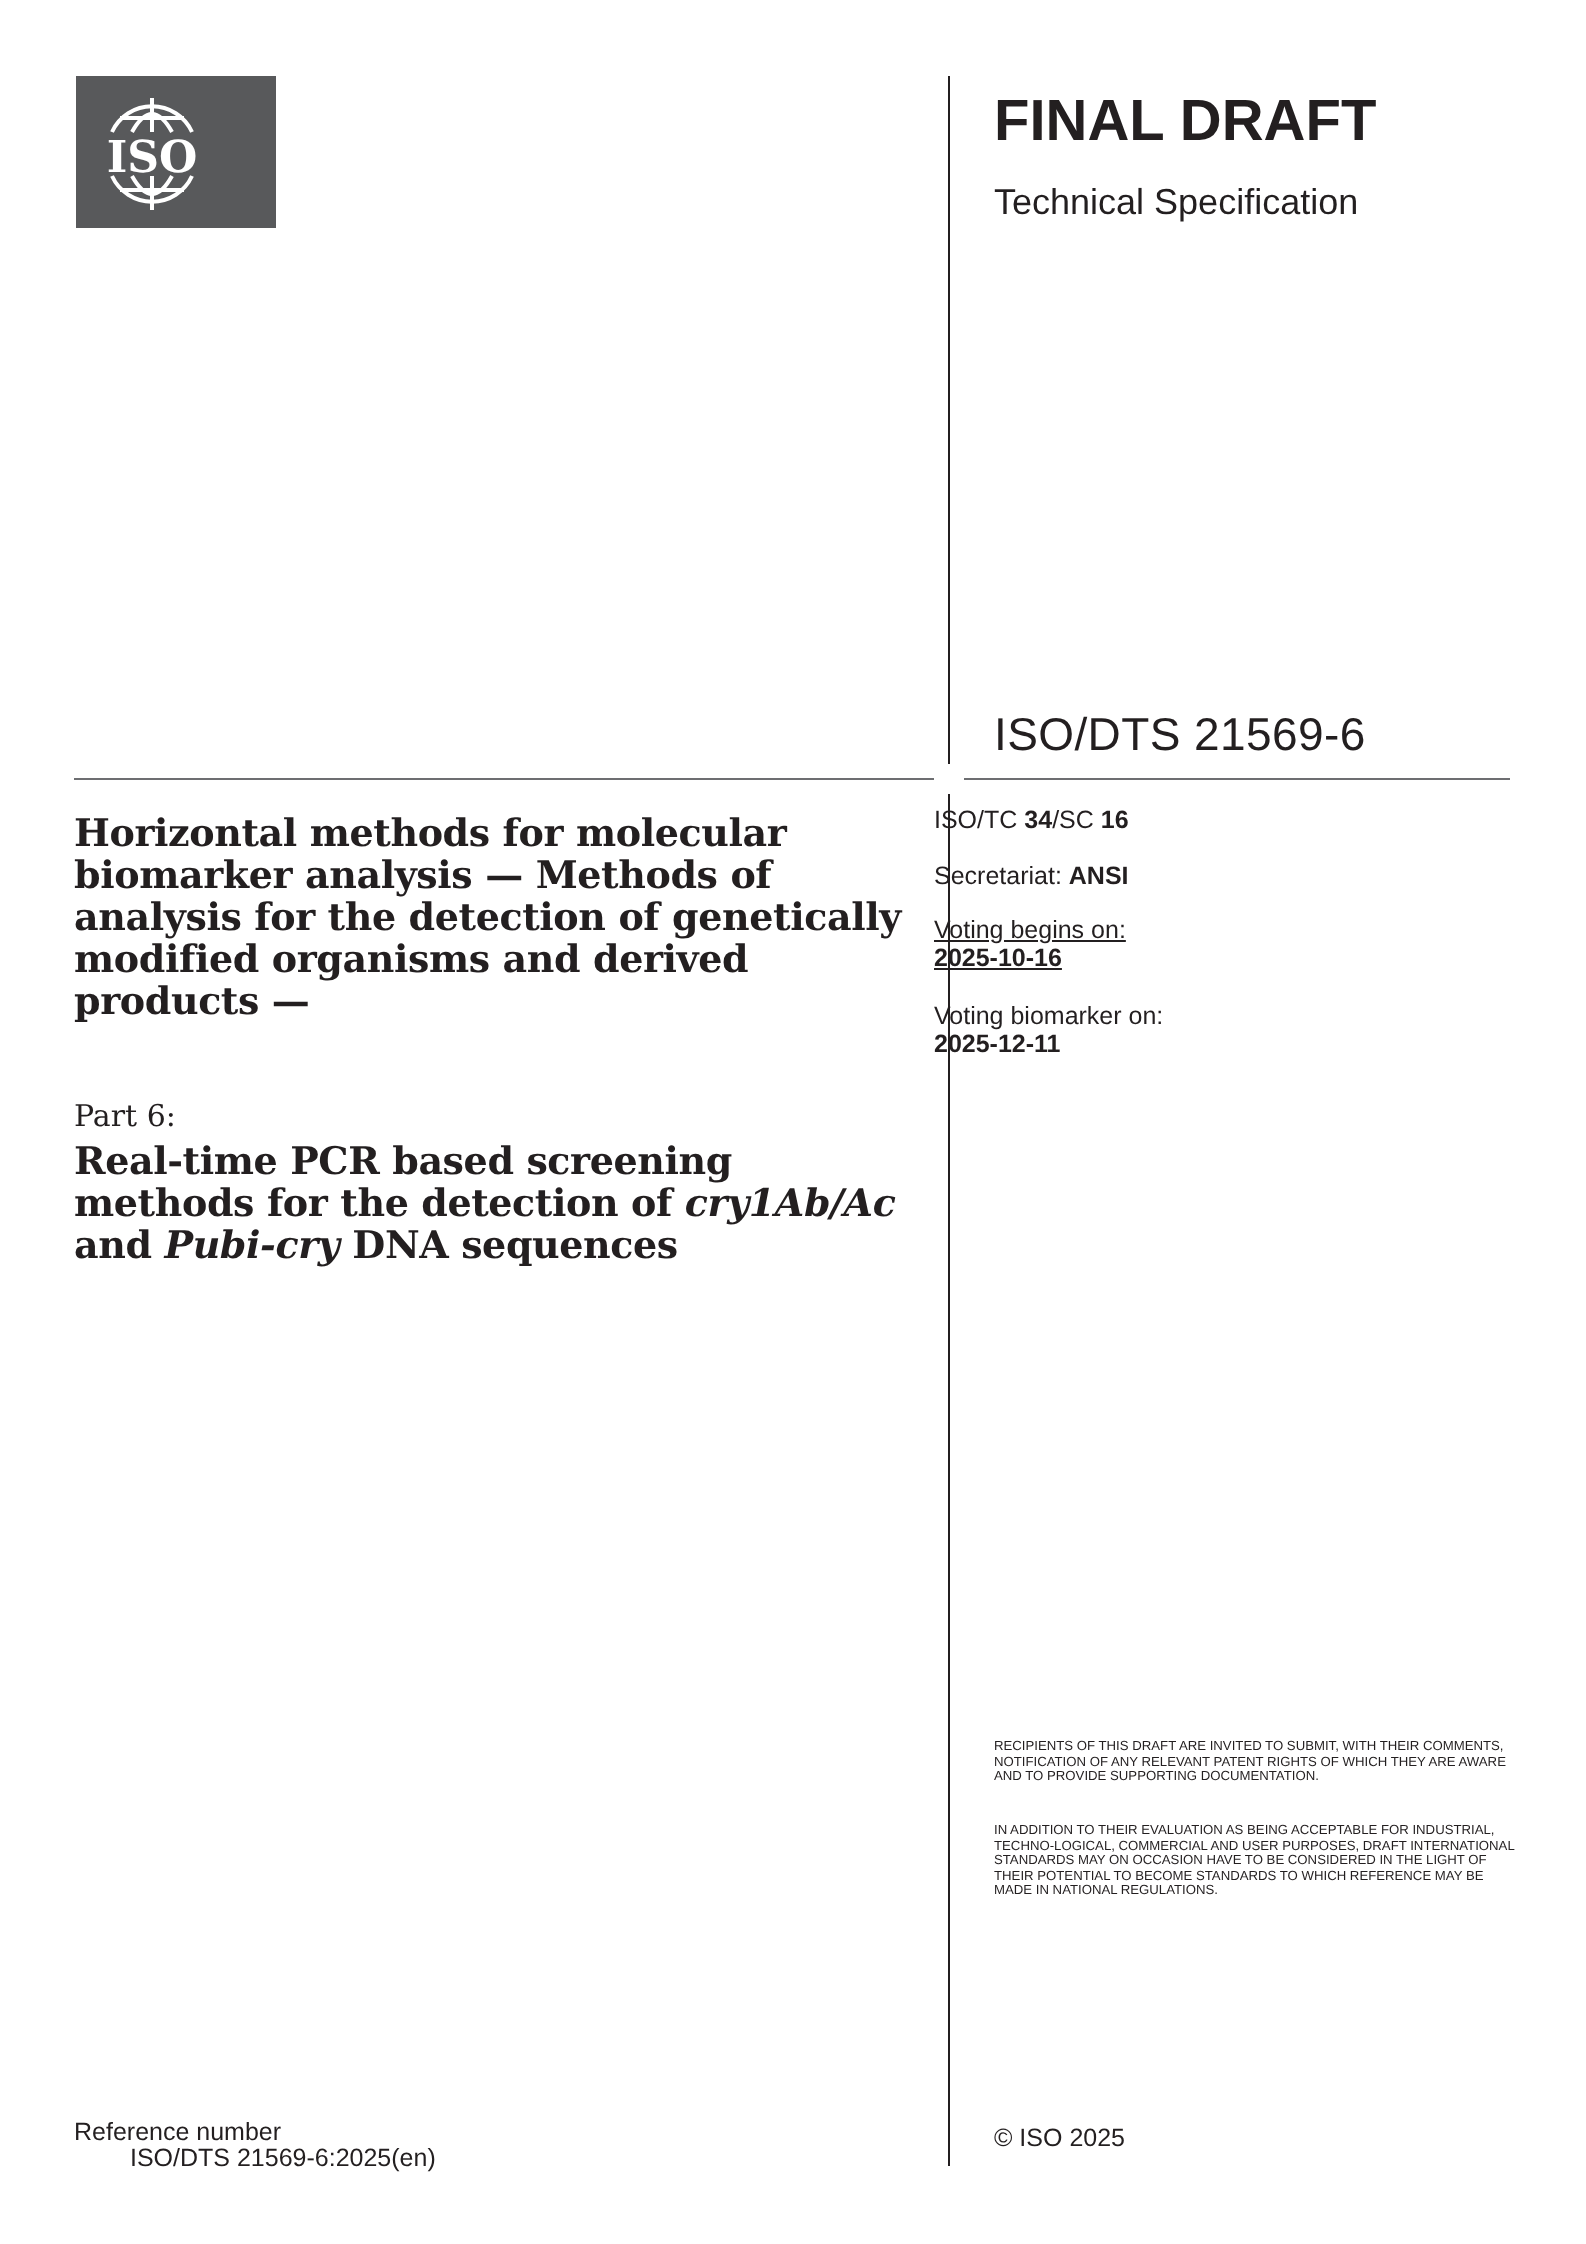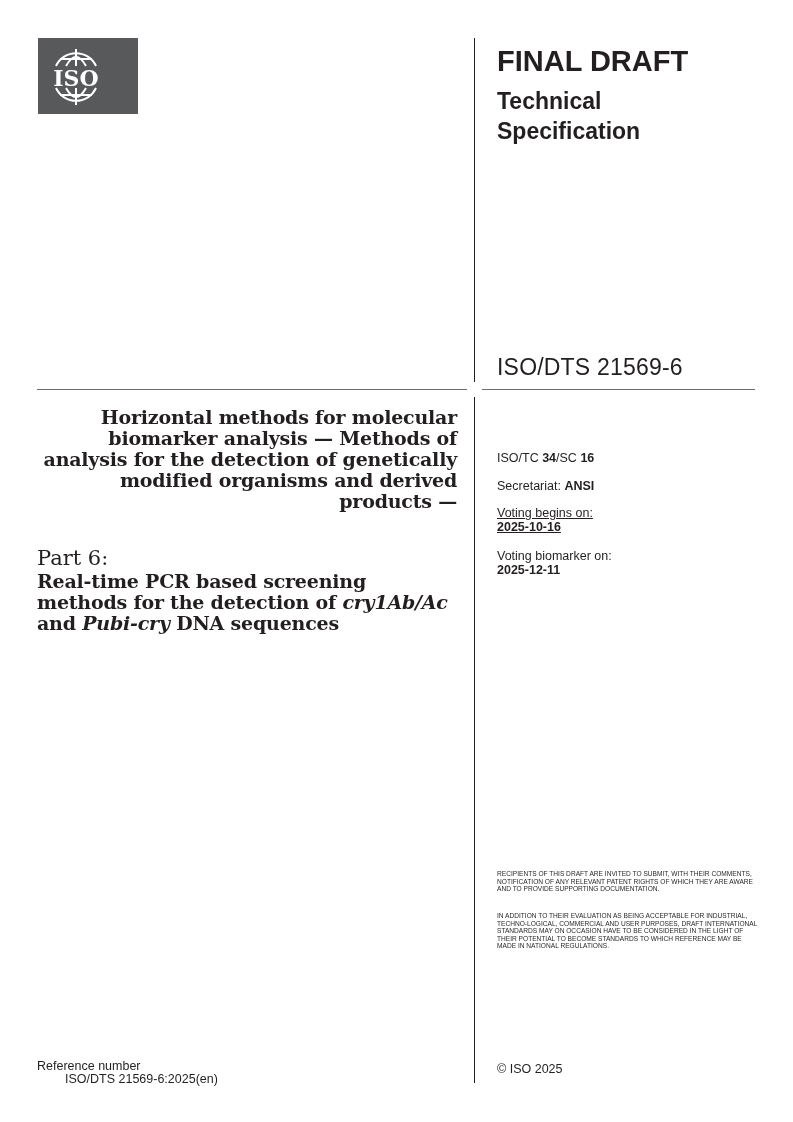--- a/index.html
+++ b/index.html
@@ -17,34 +17,34 @@
   #vline-top { top: 38px; height: 344px; }
   #vline-bottom { top: 397px; height: 686px; }
 
   
   .hline { background: #6d6e71; height: 1px; top: 389px; }
   #hline-left { left: 37px; width: 430px; }
   #hline-right { left: 482px; width: 273px; }
 
   
   #doc-stage { left: 497px; top: 47px; font-size: 29px; font-weight: bold; line-height: 28px; }
-  #doc-type { left: 497px; top: 86px; font-size: 23px; font-weight: bold; line-height: 30px; width: 220px; }
+  #doc-type { left: 497px; top: 86px; font-size: 18px; font-weight: normal; line-height: 30px; width: 220px; }
   #doc-number { left: 497px; top: 353px; font-size: 23px; font-weight: normal; line-height: 28px; letter-spacing: 0.2px; }
 
   
-  .meta { left: 497px; font-size: 12.5px; line-height: 14px; margin-top: 48px; }
+  .meta { left: 467px; font-size: 12.5px; line-height: 14px; }
   .meta b { font-weight: bold; }
   #meta-tc { top: 403px; }
   #meta-secretariat { top: 431px; }
   #meta-vote-begin { top: 458px; text-decoration: underline; }
   #meta-vote-end { top: 501px; }
 
   
-  #title-main { left: 37px; top: 407px; width: 420px; font-size: 19px; font-weight: bold; line-height: 21px; letter-spacing: -0.2px; text-align: right; }
-  #part-label { left: 37px; top: 548px; font-size: 21px; line-height: 21px; }
+  #title-main { left: 37px; top: 407px; width: 420px; font-size: 19px; font-weight: bold; line-height: 21px; letter-spacing: -0.2px; }
+  #part-label { left: 37px; top: 548px; font-size: 15px; line-height: 21px; }
   #title-part { left: 37px; top: 571px; width: 420px; font-size: 19px; font-weight: bold; line-height: 21px; letter-spacing: -0.2px; }
   #title-part i { font-style: italic; }
 
   
   .notice { left: 497px; width: 265px; font-size: 6.6px; line-height: 7.6px; color: #231f20; }
   #notice-1 { top: 870px; }
   #notice-2 { top: 912px; }
 
   
   #ref-label { left: 37px; top: 1060px; font-size: 12.5px; line-height: 13px; }

